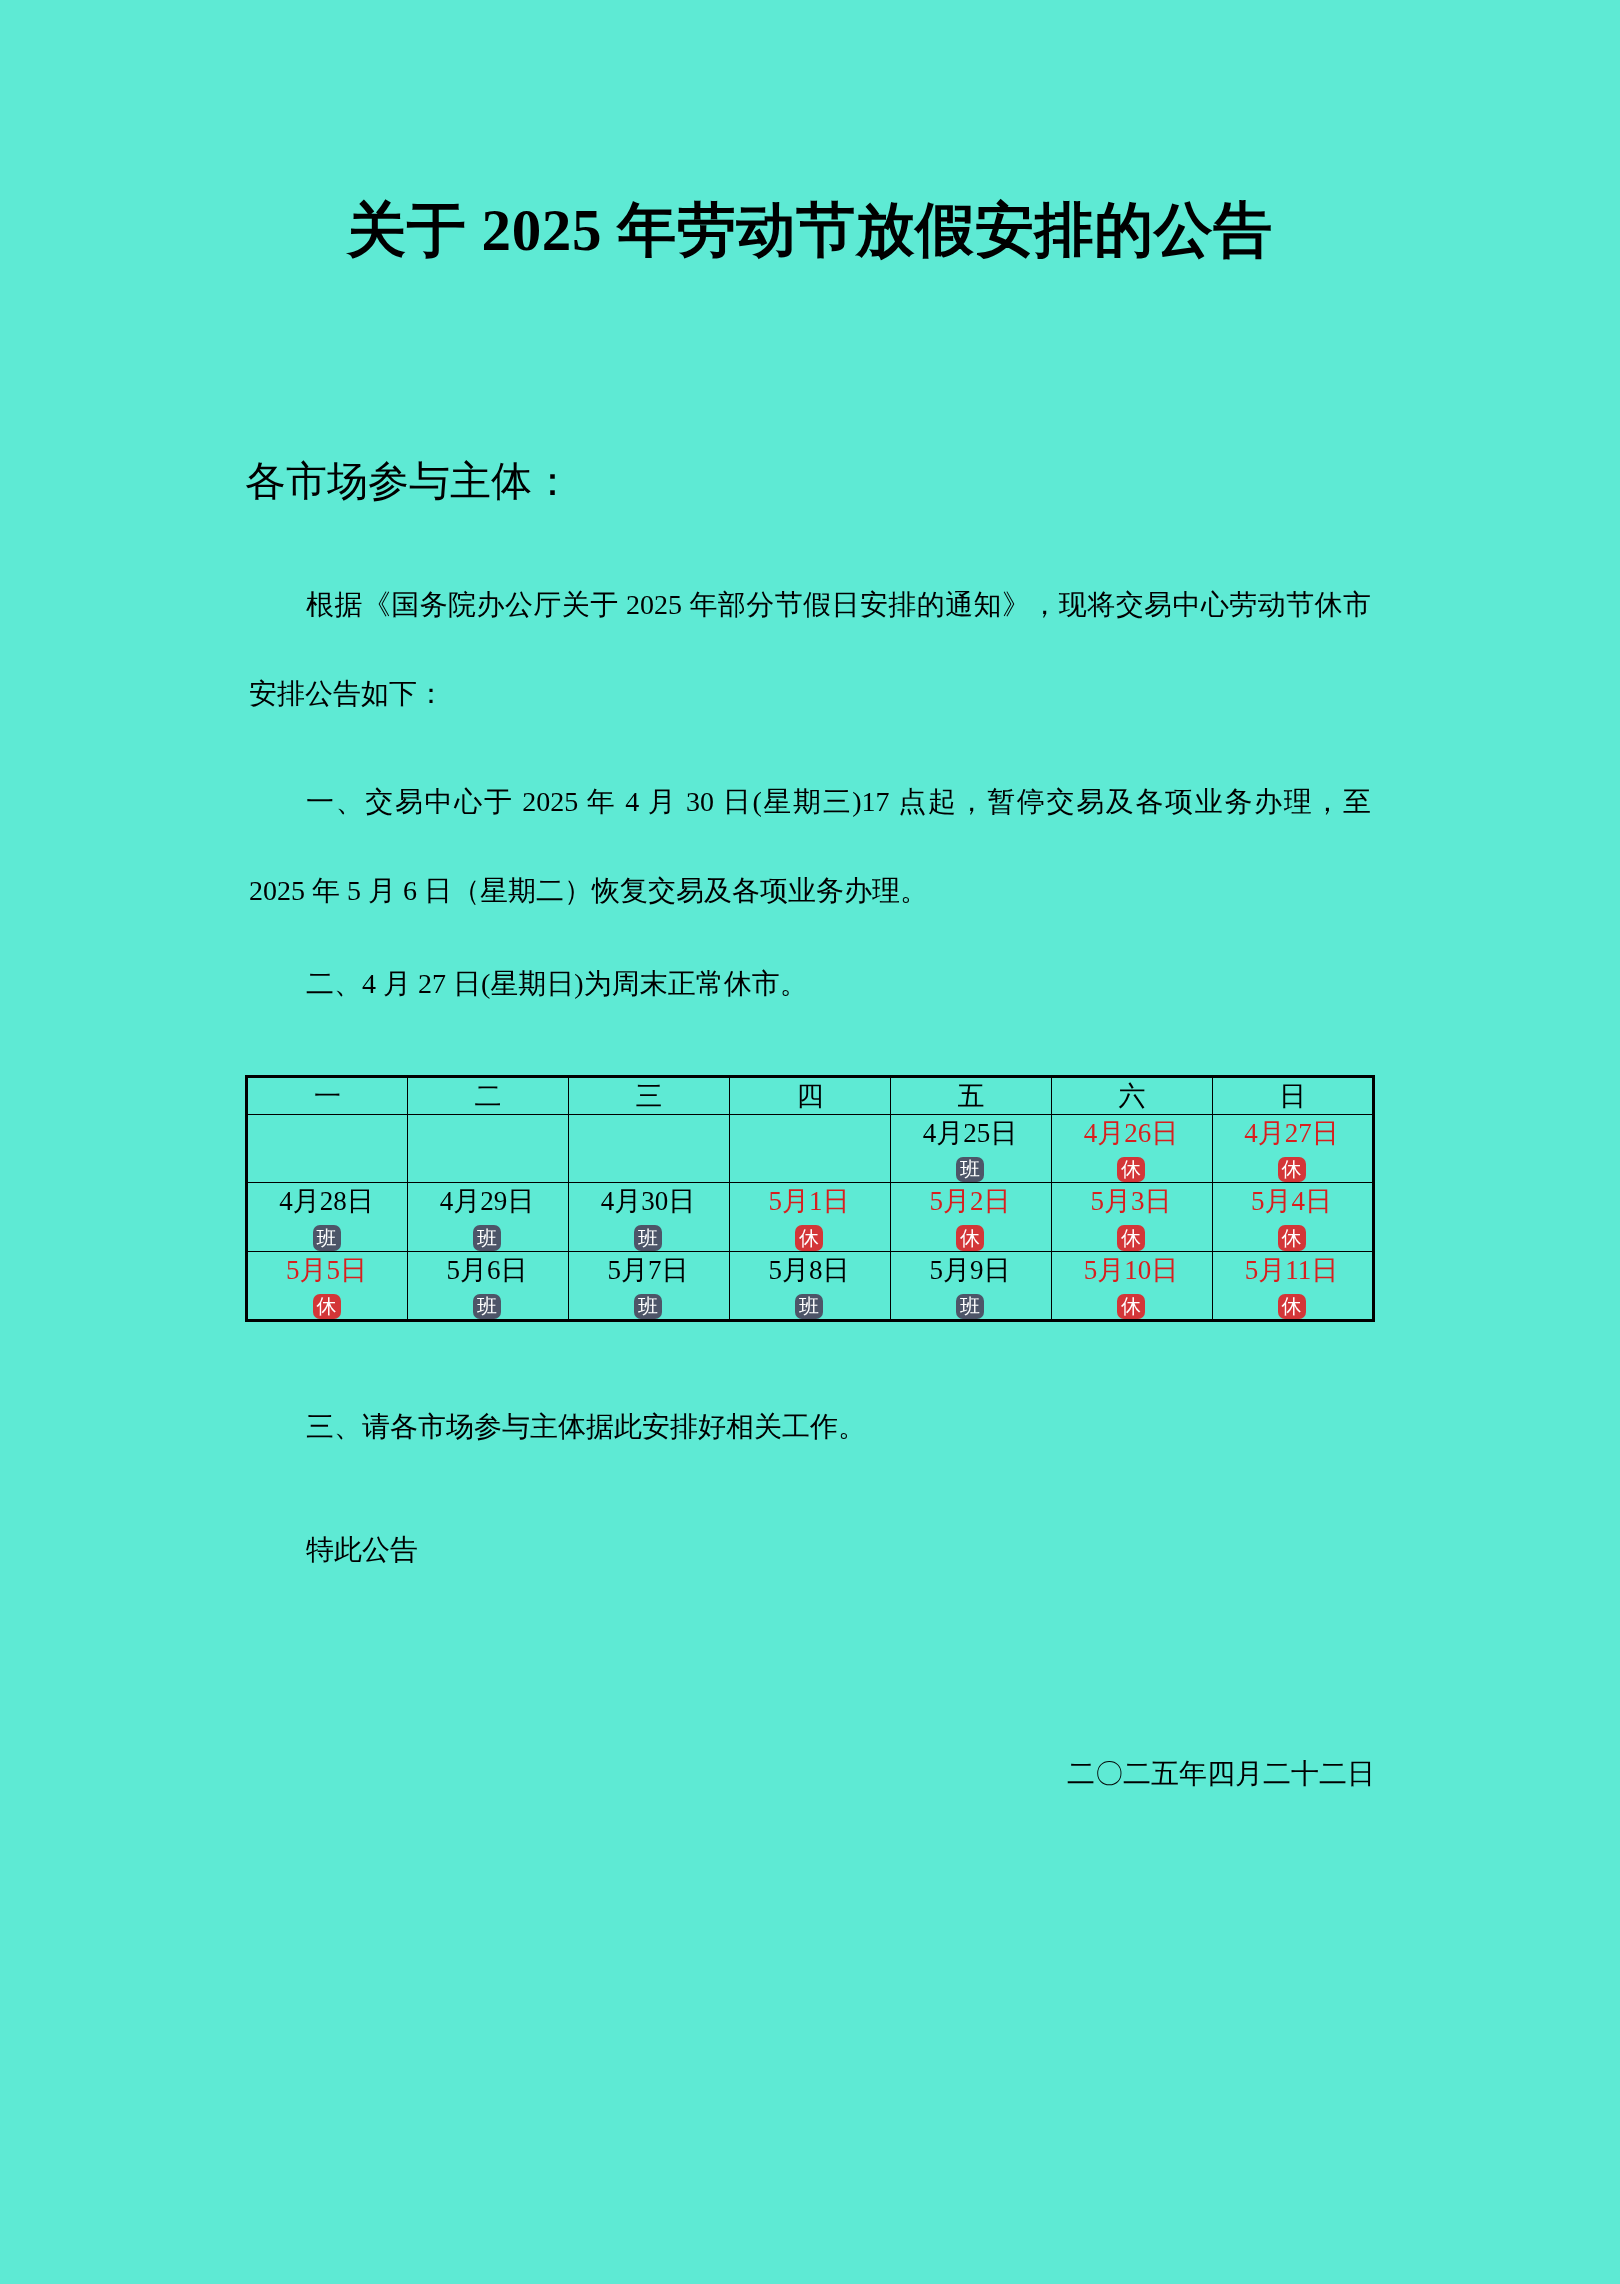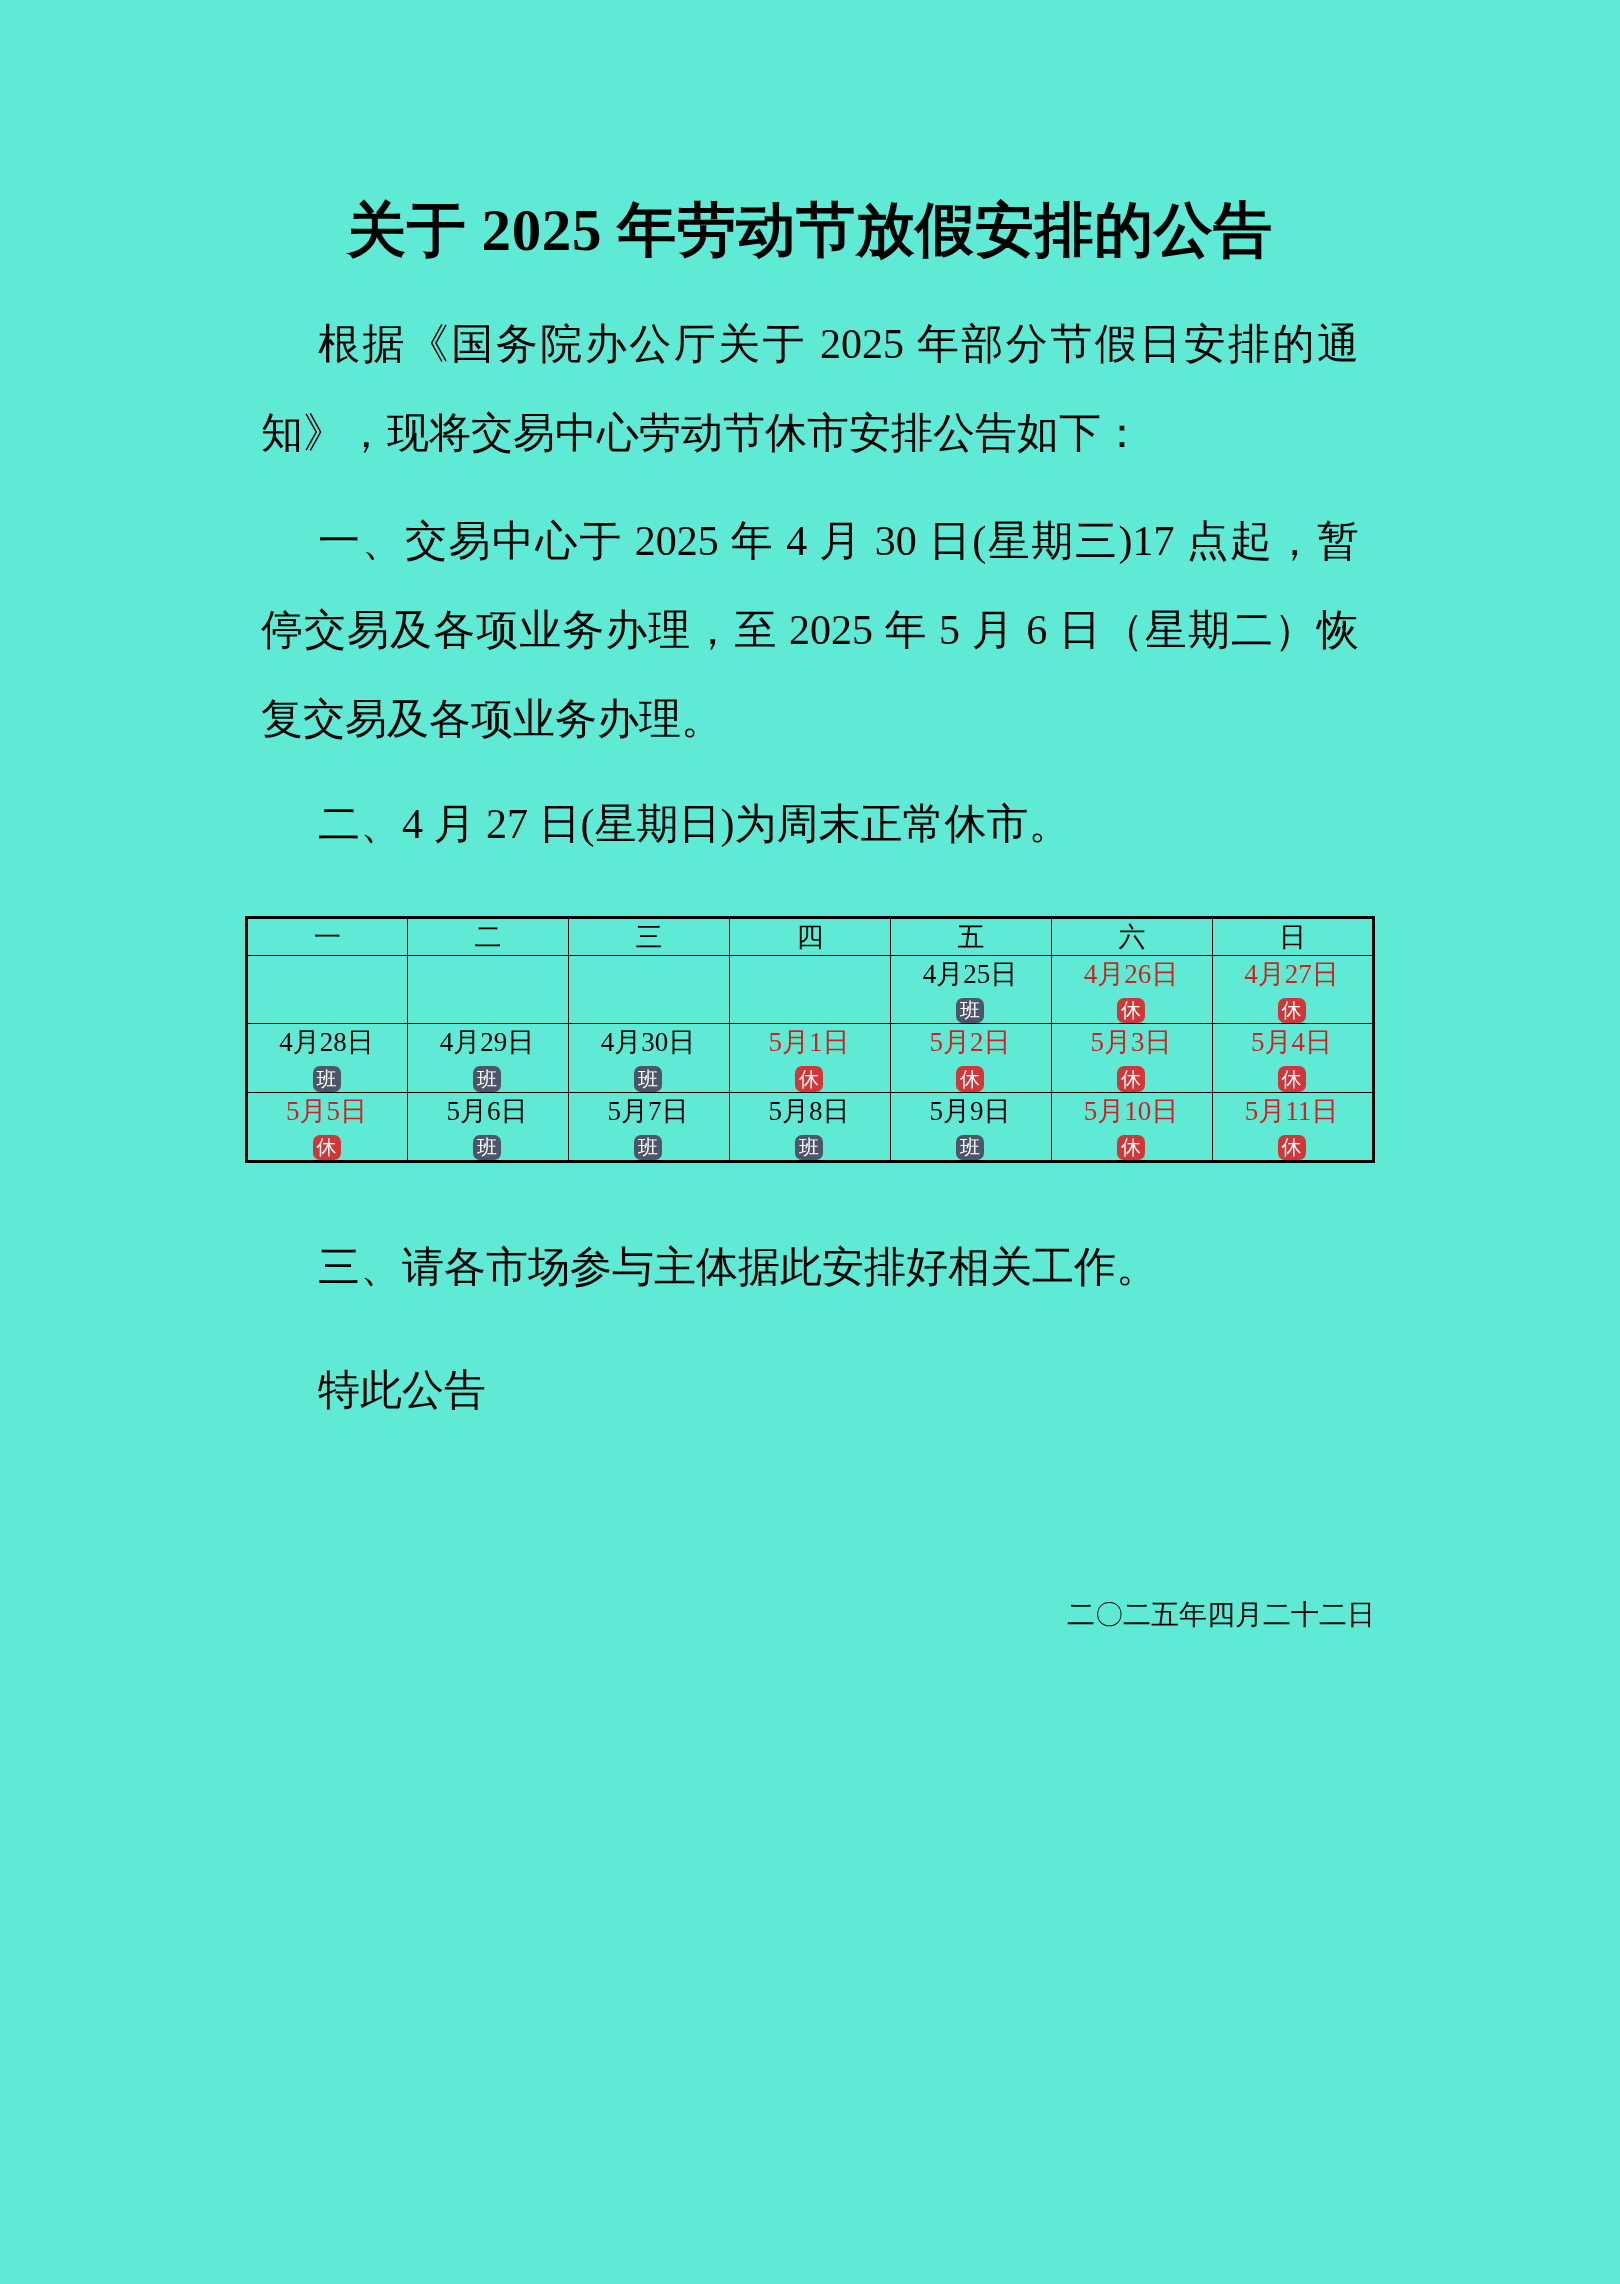--- a/index.html
+++ b/index.html
@@ -22,22 +22,22 @@
     font-weight: 700;
     text-align: center;
     letter-spacing: 0.6px;
   }
   .greeting {
     margin: 171px 0 0 0;
     font-size: 41px;
     line-height: 89px;
   }
   .para {
-    margin: 16px;
-    font-size: 42px;
+    margin: 4px;
+    font-size: 28px;
     line-height: 89px;
     text-align: justify;
     text-indent: 57px;
   }
   .para.intro  { margin-top: 34px; }
   .para.item1  { margin-top: 19px; }
   .para.item2  { margin-top: 0; }
   .para.item3  { margin-top: 60px; }
   .para.closing{ margin-top: 34px; text-align: left; }
 
@@ -89,20 +89,21 @@
   }
   .signature p { margin: 0; }
 </style>
 </head>
 <body>
 
 <div class="page">
 
   <h1 class="title">关于 2025 年劳动节放假安排的公告</h1>
 
+  <p class="greeting">各市场参与主体：</p>
 
   <p class="para intro">根据《国务院办公厅关于 2025 年部分节假日安排的通知》，现将交易中心劳动节休市安排公告如下：</p>
   <p class="para item1">一、交易中心于 2025 年 4 月 30 日(星期三)17 点起，暂停交易及各项业务办理，至 2025 年 5 月 6 日（星期二）恢复交易及各项业务办理。</p>
   <p class="para item2">二、4 月 27 日(星期日)为周末正常休市。</p>
 
   <table class="calendar">
     <thead>
       <tr id="cal-head-row">
           <th>一</th>
           <th>二</th>

